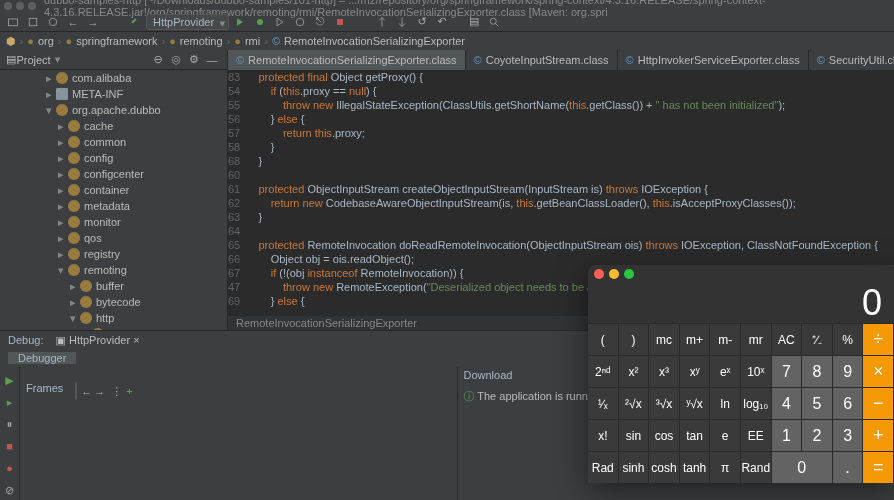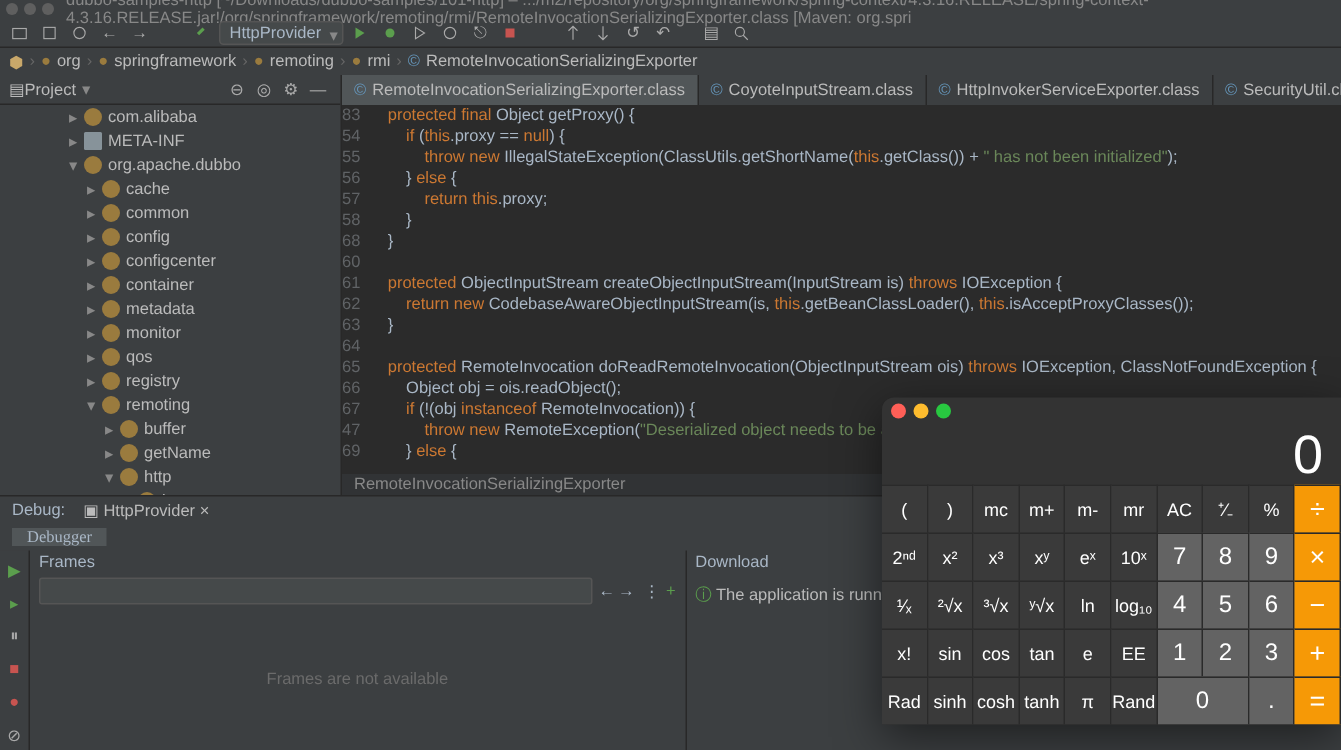--- a/index.html
+++ b/index.html
@@ -30,25 +30,25 @@
 .banner .spacer { flex:1; }
 .banner a { color:#589df6; margin-left:12px; cursor:pointer; }
 .code { flex:1; display:flex; background:#2b2b2b; overflow:hidden; font-family:Menlo,monospace; font-size:10px; line-height:14px; }
 .gutter { width:32px; text-align:right; color:#606366; padding-right:6px; }
 .lines { flex:1; white-space:pre; color:#a9b7c6; }
 .kw { color:#cc7832; }
 .str { color:#6a8759; }
 .bottom { height:170px; background:#3c3f41; border-top:1px solid #282828; display:flex; flex-direction:column; }
 .dbg-hdr { height:18px; padding:0 8px; font-size:10px; display:flex; align-items:center; gap:12px; }
 .dbg-tabs { height:18px; display:flex; align-items:center; font-size:10px; padding:0 8px; }
-.dbg-tabs .dt { padding:0 10px;font-family:Liberation Serif, serif; }
+.dbg-tabs .dt { padding:0 10px; }
 .dbg-main { flex:1; display:flex; }
 .dbg-left { width:20px; background:#3c3f41; border-right:1px solid #282828; display:flex; flex-direction:column; align-items:center; gap:4px; padding-top:4px; }
 .frames { flex:1; display:flex; border-right:1px solid #282828; }
-.frames-inner { flex:1; display:flex; flex-direction:column; }
+.frames-inner { flex:1; display:flex; flex-direction:row;margin-top:13px; }
 .frames-hdr { height:16px; font-size:10px; padding:0 6px; display:flex; align-items:center; }
 .frames-body { flex:1; display:flex; align-items:center; justify-content:center; color:#6b6b6b; font-size:11px; }
 .frames-sel { height:22px; padding:0 6px; display:flex; align-items:center; }
 .frames-sel .dd { flex:1; height:18px; background:#45494a; border:1px solid #555; border-radius:2px; }
 .vars { flex:1; display:flex; flex-direction:column; }
 .vars-hdr { height:16px; font-size:10px; padding:0 6px; display:flex; align-items:center; }
 .vars-body { flex:1; padding:6px; font-size:10px; color:#bbb; }
 
 
 .calc { position:absolute; right:0; top:265px; width:306px; background:#333; border-radius:8px 0 0 0; box-shadow:0 8px 30px rgba(0,0,0,0.5); overflow:hidden; z-index:10; }
@@ -245,21 +245,21 @@
           <span>remoting</span>
         </div>
         <div class="tree-item" style="--ind: 70px;">
           <span class="arrow">▸</span>
           <span class="ic pkg-ic"></span>
           <span>buffer</span>
         </div>
         <div class="tree-item" style="--ind: 70px;">
           <span class="arrow">▸</span>
           <span class="ic pkg-ic"></span>
-          <span>getName</span>
+          <span>bytecode</span>
         </div>
         <div class="tree-item" style="--ind: 70px;">
           <span class="arrow">▾</span>
           <span class="ic pkg-ic"></span>
           <span>http</span>
         </div>
         <div class="tree-item" style="--ind: 82px;">
           <span class="arrow">▸</span>
           <span class="ic pkg-ic"></span>
           <span>jetty</span>
@@ -331,21 +331,20 @@
         <div class="frames-hdr">
             <span>Frames</span>
           </div>
         <div class="frames-sel">
             <div class="dd"></div>
             <span style="margin-left:4px">←</span>
             <span style="margin-left:2px">→</span>
             <span style="margin-left:6px">⋮</span>
             <span style="margin-left:4px;color:#5b9e4d">+</span>
           </div>
-        <div class="frames-body">Frames are not available</div>
       </div>
     </div>
     <div class="vars">
       <div class="vars-hdr">
           <span>Download</span>
         </div>
       <div class="vars-body"><span style="color:#5b9e4d">ⓘ</span> <span>The application is running</span></div>
     </div>
   </div>
 </div>

